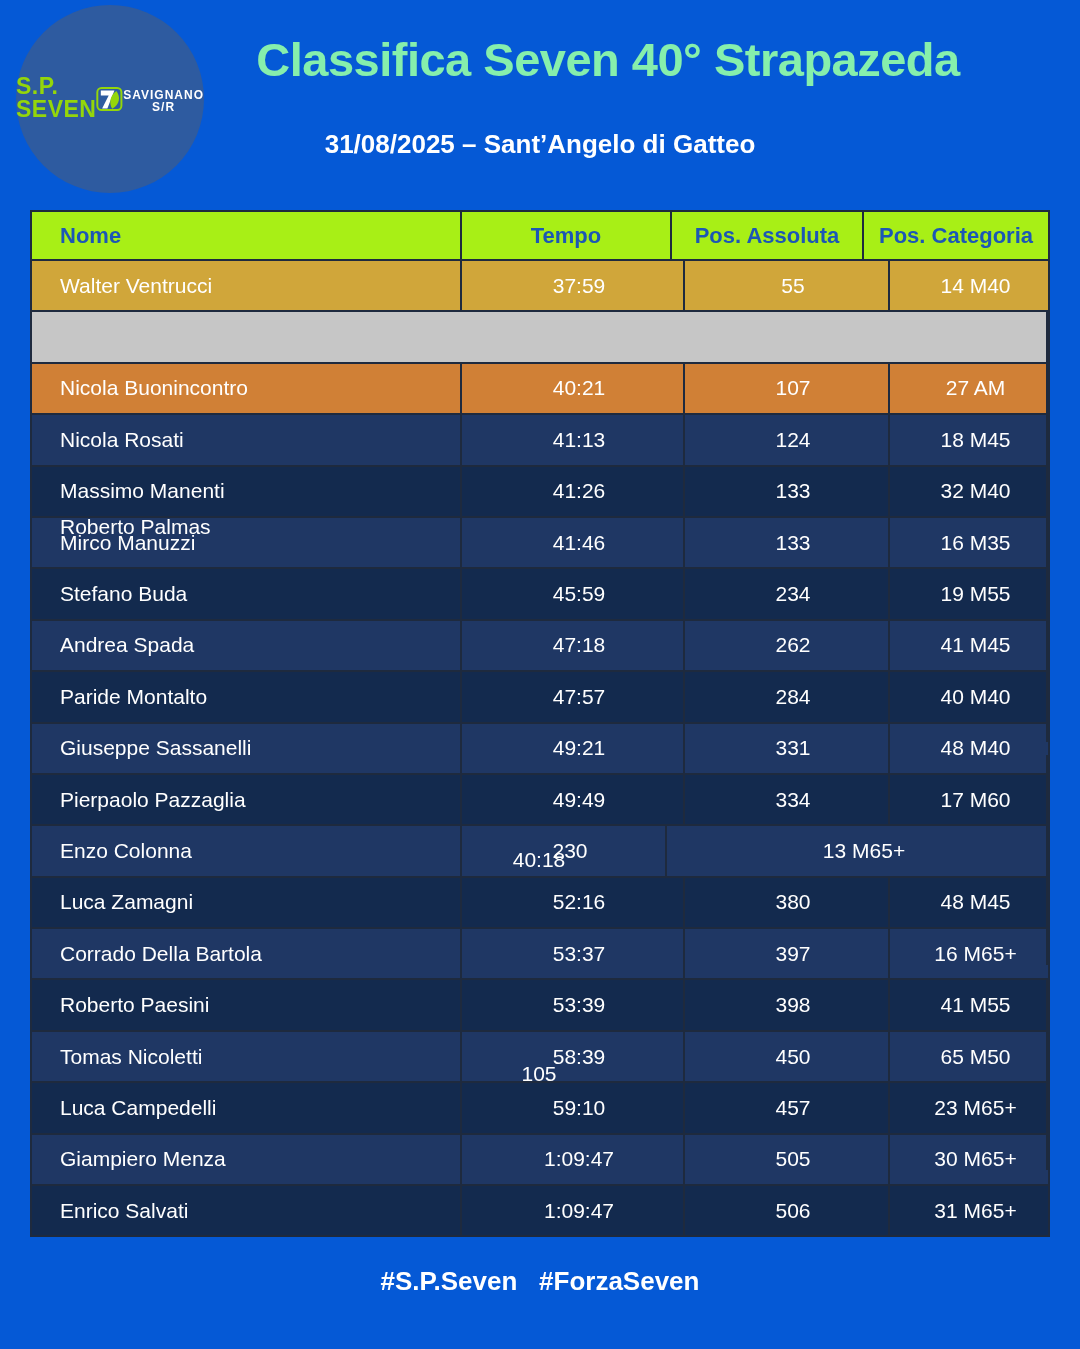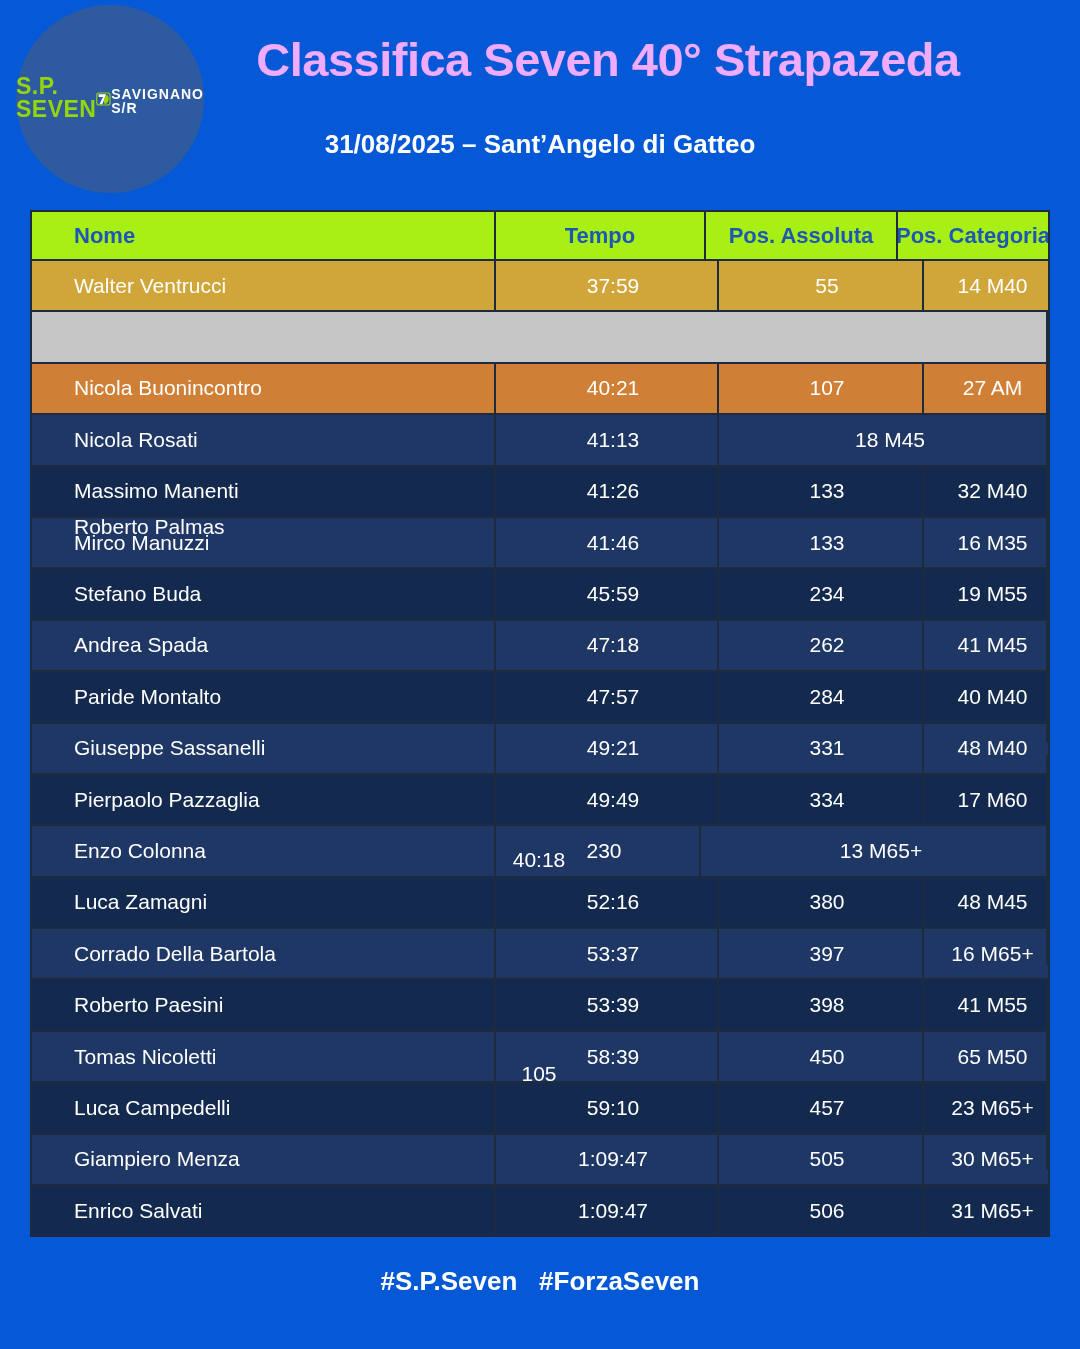--- a/index.html
+++ b/index.html
@@ -14,28 +14,28 @@
   .logo{
     position:absolute;left:16px;top:5px;width:188px;height:188px;border-radius:50%;
     background:var(--circle,#2e5ba0);
     display:flex;flex-direction:row;align-items:center;justify-content:center;
   }
   .logo-top{
     color:var(--logo-green,#94d60a);font-weight:bold;font-size:23px;letter-spacing:.5px;
     line-height:1;margin-bottom:2px;
   }
   .logo-bottom{
-    color:#fff;font-weight:bold;font-size:14px;letter-spacing:1px;line-height:1;margin-top:4px;
+    color:#fff;font-weight:bold;font-size:12px;letter-spacing:1px;line-height:1;margin-top:4px;text-align:center;
   }
   .emblem{display:block;}
 
   
   .title{
     position:absolute;left:150px;right:14px;top:32px;text-align:center;
-    color:#f0abfc;font-size:47px;font-weight:bold;letter-spacing:-.5px;
+    color:#86efac;font-size:47px;font-weight:bold;letter-spacing:-.5px;
   }
   .subtitle{
     position:absolute;left:0;right:0;top:129px;text-align:center;
     color:#fff;font-size:26px;font-weight:600;
   }
 
   
   .table{
     position:absolute;left:30px;top:210px;width:1020px;
     border:2px solid var(--line,#1e2a3e);box-sizing:border-box;
@@ -43,21 +43,21 @@
   .thead{display:flex;height:47px;background:var(--header-green,#a8ef16);}
   .th,.td{
     display:flex;align-items:center;justify-content:center;
     box-sizing:border-box;border-right:2px solid var(--line,#1e2a3e);
     overflow:hidden;white-space:nowrap;
   }
   .th{color:var(--header-text,#1c57b5);font-weight:bold;font-size:22px;}
   .th:last-child,.td:last-child{border-right:none;}
   .tr{display:flex;height:49.4px;border-top:2px solid var(--line,#1e2a3e);gap:13px;}
   .td{color:#fff;font-size:21px;}
-  .c1{flex:0 0 430px;justify-content:flex-start;padding-left:8px;margin-left:34px;}
+  .c1{flex:0 0 430px;justify-content:flex-start;padding-left:28px;}
   .c2{flex:0 0 210px;}
   .c3{flex:0 0 192px;}
   .c4{flex:1 1 auto;}
   .row-gold{background:var(--gold,#d0a63a);}
   .row-silver{background:var(--silver,#c6c6c6);flex-direction:column;}
   .row-bronze{background:var(--bronze,#d08036);}
   .row-a{background:var(--navy-light,#1f3764);}
   .row-b{background:var(--navy-dark,#132a4e);}
 
   
@@ -106,20 +106,21 @@
         </div>
         <div class="tr row-bronze">
           <div class="td c1">Nicola Buonincontro</div>
           <div class="td c2">40:21</div>
           <div class="td c3">107</div>
           <div class="td c4">27 AM</div>
         </div>
         <div class="tr row-a">
           <div class="td c1">Nicola Rosati</div>
           <div class="td c2">41:13</div>
+          <div class="td c3">124</div>
           <div class="td c4">18 M45</div>
         </div>
         <div class="tr row-b">
           <div class="td c1">Massimo Manenti</div>
           <div class="td c2">41:26</div>
           <div class="td c3">133</div>
           <div class="td c4">32 M40</div>
         </div>
         <div class="tr row-a">
           <div class="td c1">Mirco Manuzzi</div>

